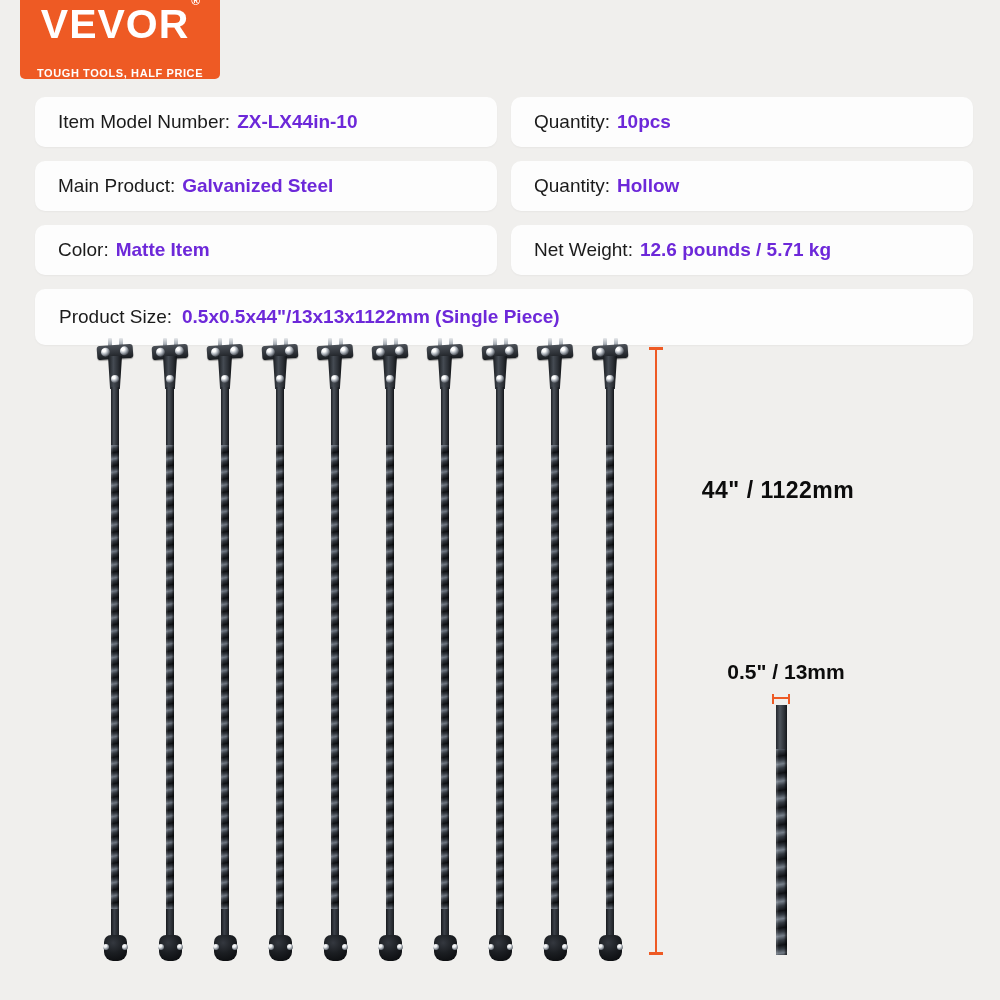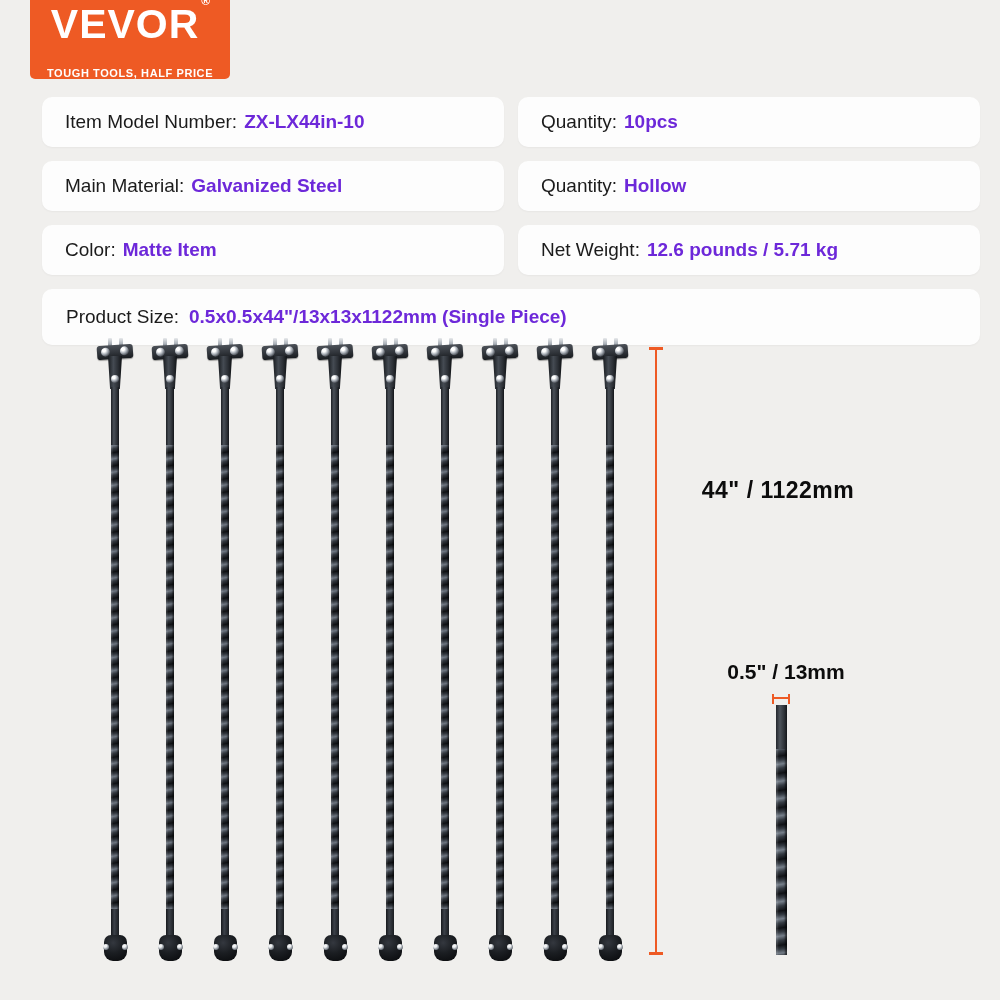--- a/index.html
+++ b/index.html
@@ -6,37 +6,37 @@
   html,body { width:1000px; height:1000px; }
   body { font-family:"Liberation Sans", sans-serif; }
 
   .page{
     position:relative; width:1000px; height:1000px;
     background:#f0efed; overflow:hidden;
   }
 
   
   .logo{
-    position:absolute; left:30px; top:0; width:200px; height:79px;
+    position:absolute; left:20px; top:0; width:200px; height:79px;
     background:#ee5a24; border-radius:0 0 5px 5px;
     display:flex; flex-direction:column; align-items:center; justify-content:center;
     color:#fff; text-align:center; padding-top:4px;
   }
   .logo-word{
     font-size:41px; font-weight:bold; letter-spacing:1px; line-height:1;
     position:relative;
   }
   .logo-word sup{ font-size:12px; font-weight:bold; position:relative; top:-18px; left:2px; }
   .logo-tagline{
     font-size:11px; font-weight:bold; letter-spacing:0.6px; margin-top:22px;
   }
 
   
   .specs{
-    position:absolute; left:42px; top:97px; width:932px;
+    position:absolute; left:35px; top:97px; width:932px;
     display:grid; grid-template-columns:462px 462px; column-gap:8px; row-gap:4px;gap:14px;
   }
   .spec-box{
     background:#fdfdfd; border-radius:10px; height:50px;
     display:flex; align-items:center; padding-left:23px;
     font-size:19px; color:#1b1b1b; white-space:nowrap;
     box-shadow:0 1px 2px rgba(0,0,0,0.04);
   }
   .spec-box.wide{ grid-column:1 / span 2; height:56px;padding-left:24px; }
   .spec-label{ font-weight:normal; }
@@ -157,21 +157,21 @@
   <div class="specs">
     <div class="spec-box">
       <span class="spec-label">Item Model Number:</span>
       <span class="spec-value">ZX-LX44in-10</span>
     </div>
     <div class="spec-box">
       <span class="spec-label">Quantity:</span>
       <span class="spec-value">10pcs</span>
     </div>
     <div class="spec-box">
-      <span class="spec-label">Main Material:</span>
+      <span class="spec-label">Main Product:</span>
       <span class="spec-value">Galvanized Steel</span>
     </div>
     <div class="spec-box">
       <span class="spec-label">Quantity:</span>
       <span class="spec-value">Hollow</span>
     </div>
     <div class="spec-box">
       <span class="spec-label">Color:</span>
       <span class="spec-value">Matte Item</span>
     </div>

